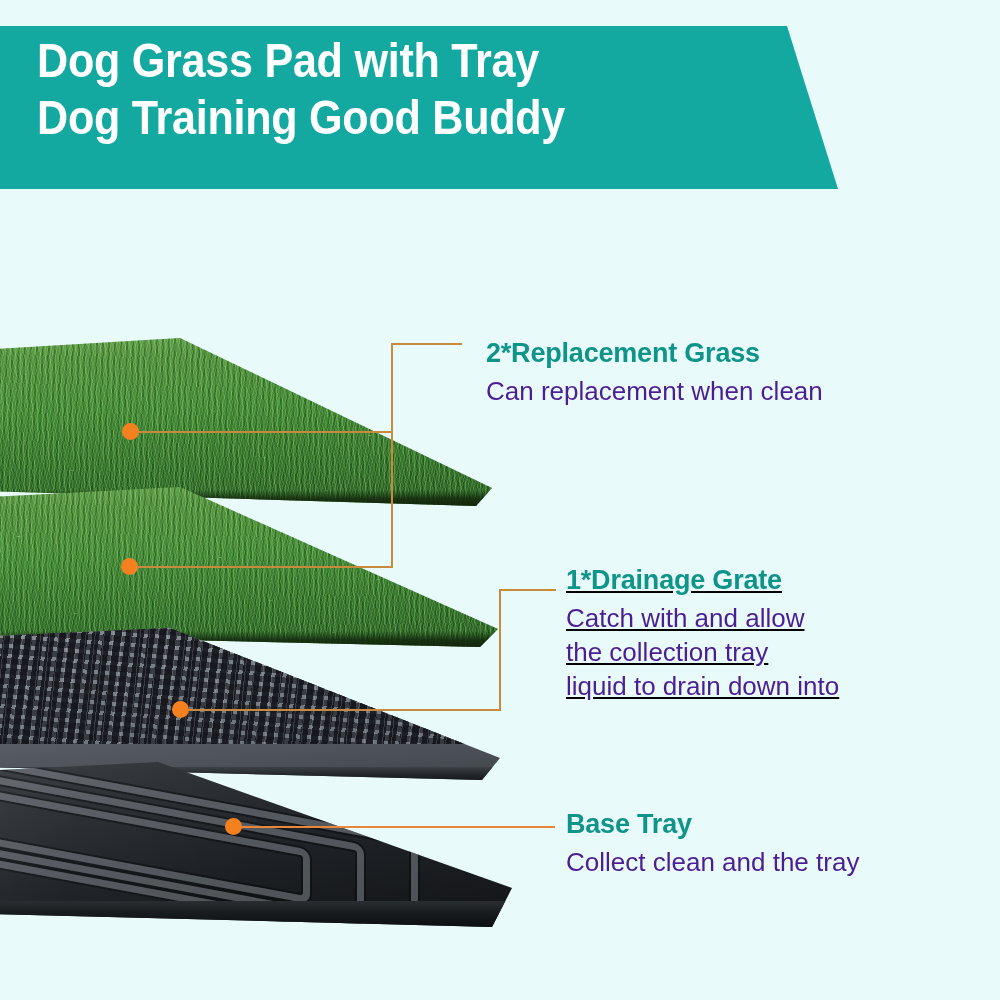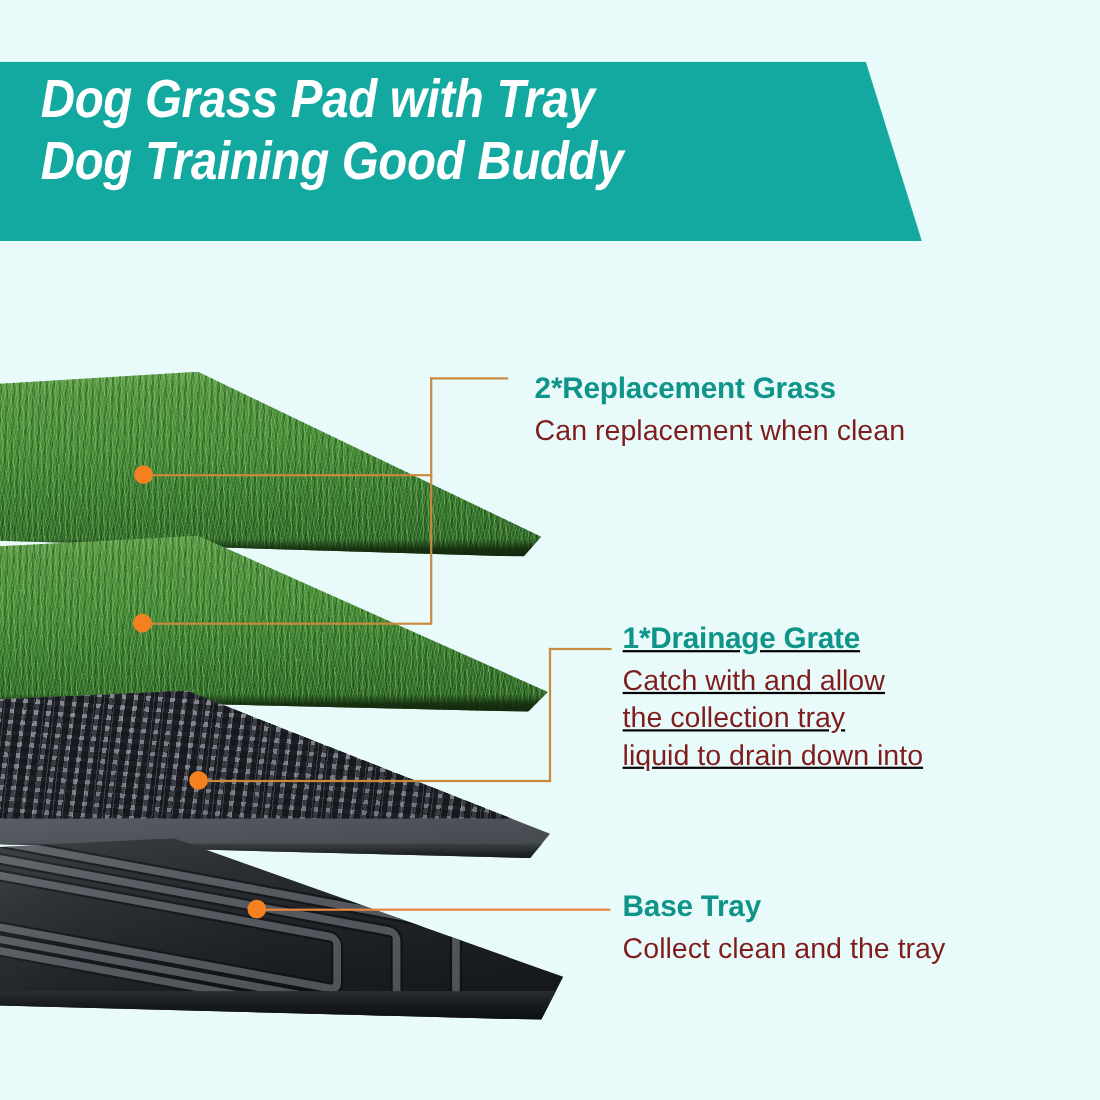--- a/index.html
+++ b/index.html
@@ -6,21 +6,21 @@
   body{
     width:1000px;height:1000px;
     background:#e8fafa;
     font-family:"Liberation Sans", sans-serif;
     overflow:hidden;
     position:relative;
   }
   #stage{position:absolute;inset:0;width:1000px;height:1000px;overflow:hidden;}
 
   
-  .banner-wrap{position:absolute;left:0;top:56px;width:845px;height:184px;font-style:italic;}
+  .banner-wrap{position:absolute;left:0;top:26px;width:845px;height:184px;}
   .banner-shape{
     position:absolute;inset:0;
     background:#13a8a0;
     clip-path:polygon(0 0, 787px 0, 838px 163px, 0 163px);
   }
   .banner-text{
     position:absolute;left:37px;top:6px;width:760px;
     color:#ffffff;
     font-weight:bold;
     font-size:49px;
@@ -126,21 +126,21 @@
   .callout{position:absolute;}
   .callout .title{
     color:#0f9489;
     font-weight:bold;
     font-size:27px;
     line-height:1.1;
     letter-spacing:-0.2px;
     white-space:nowrap;
   }
   .callout .body{
-    color:#7f1d1d;
+    color:#4c1d95;
     font-size:26px;
     line-height:1.32;
     margin-top:5px;
   }
   .callout .body div{white-space:nowrap;}
 </style>
 </head>
 <body>
 
 <div id="stage">

